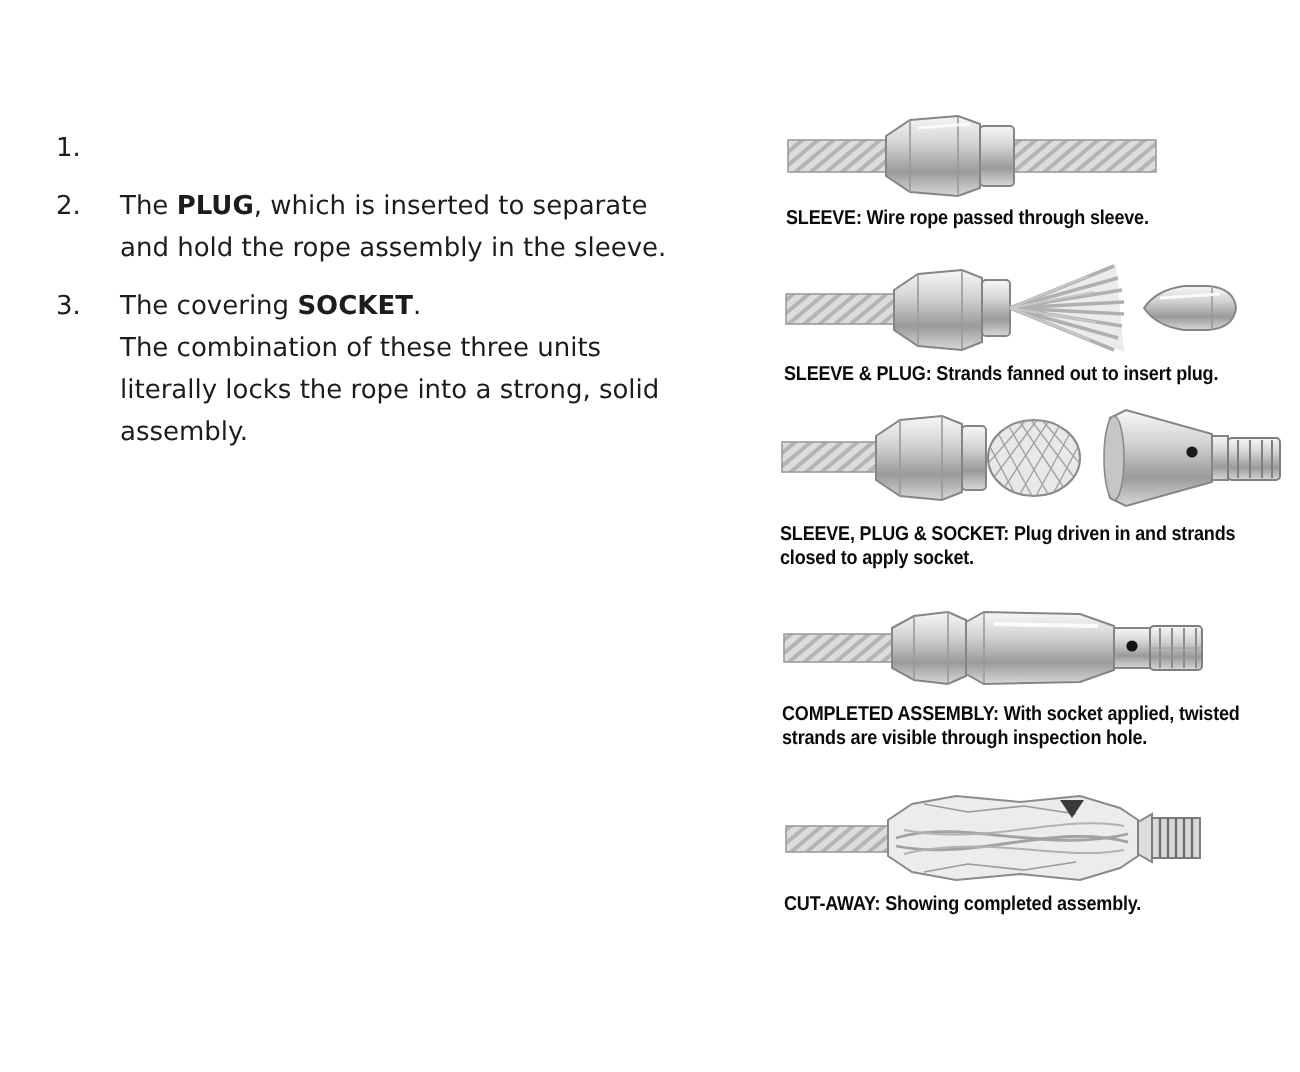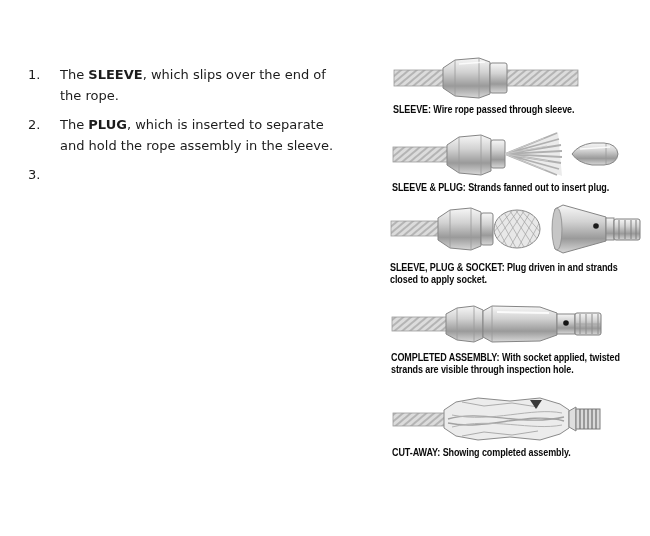--- a/index.html
+++ b/index.html
@@ -32,28 +32,28 @@
   .fig5 { left:392px; top:395px; }
 </style>
 </head>
 <body>
 
 <div class="page">
 
   <ol class="instructions">
     <li class="item">
       <span class="num">1.</span>
-      <span class="body-txt"><span>The </span><span class="term">SLEEVE</span><span>, which slips over the end of the rope.</span></span>
     </li>
     <li class="item">
       <span class="num">2.</span>
       <span class="body-txt"><span>The </span><span class="term">PLUG</span><span>, which is inserted to separate and hold the rope assembly in the sleeve.</span></span>
     </li>
     <li class="item">
       <span class="num">3.</span>
+      <span class="body-txt"><span>The covering </span><span class="term">SOCKET</span><span>.</span><span class="extra">The combination of these three units literally locks the rope into a strong, solid assembly.</span></span>
     </li>
   </ol>
 
   <figure class="fig fig1">
     <svg width="186" height="44" viewBox="0 0 186 44">
       <defs>
         <pattern id="rA" width="5" height="5" patternUnits="userSpaceOnUse" patternTransform="rotate(50)">
           <rect width="5" height="5" fill="#dcdcdc"></rect>
             <rect width="2" height="5" fill="#b4b4b4"></rect>
         </pattern>

